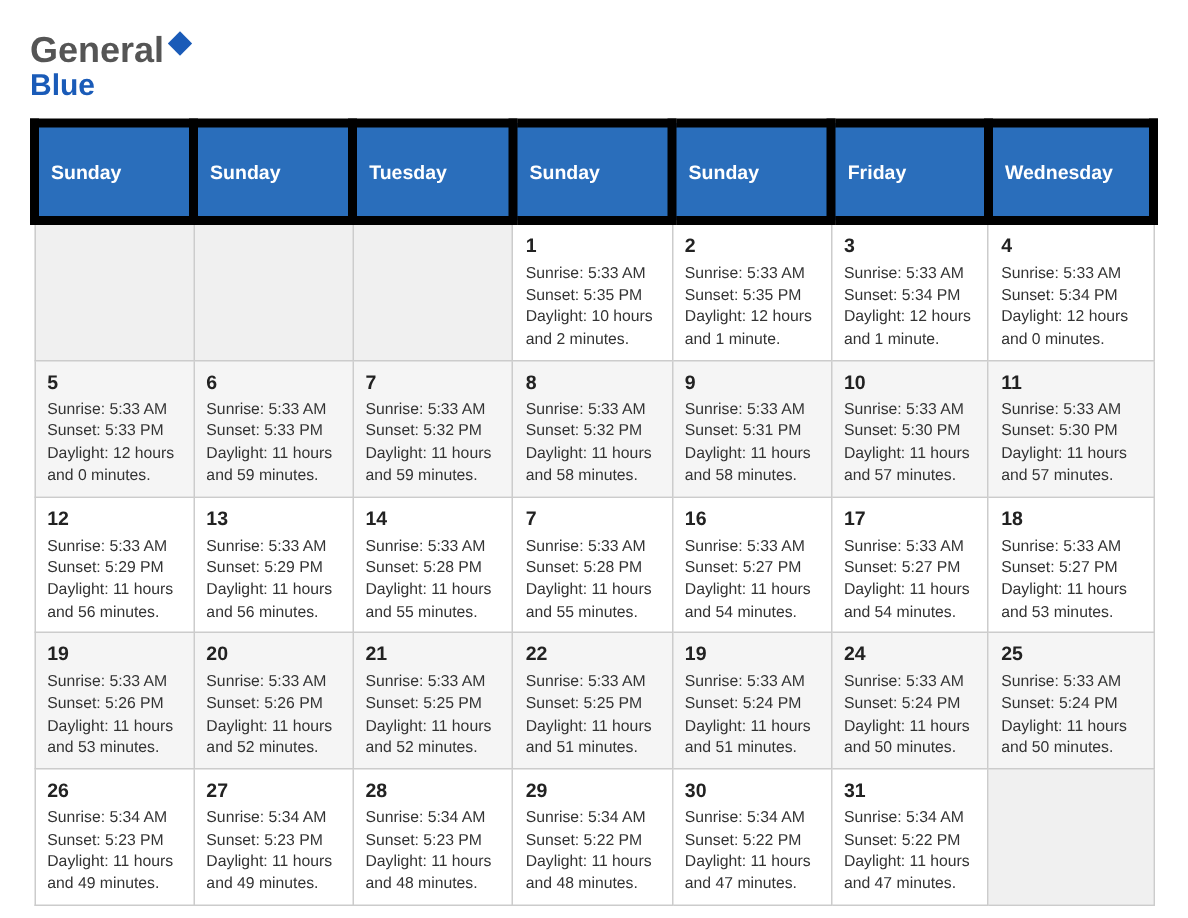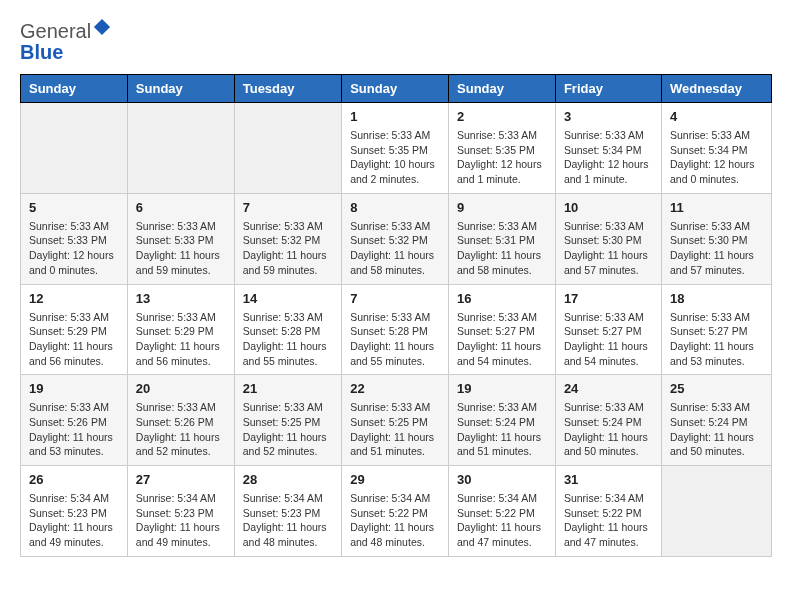--- a/index.html
+++ b/index.html
@@ -35,24 +35,24 @@
     }
     .calendar {
       width: 100%;
       border-collapse: collapse;
       border: 1px solid #ccc;
     }
     .calendar th {
       background: #2a6ebb;
       color: #fff;
       text-align: left;
-      padding: 6px 8px;
+      padding: 22px 8px;
       font-size: 13px;
       font-weight: bold;
-      border: 1px solid #000000;
+      border: 6px solid #000000;
     }
     .calendar td {
       vertical-align: top;
       padding: 6px 8px;
       font-size: 11px;
       color: #333;
       border: 1px solid #ccc;
       width: 113px;
       min-height: 80px;
       background: #fff;
@@ -80,21 +80,21 @@
     .empty-cell {
       background: #f0f0f0 !important;
     }
   </style>
 </head>
 <body>
 
 <div class="header">
   <div class="logo">
     <div style="display:flex;align-items:center;">
-      <span style="color:#555;font-size:20px;font-weight:normal;">General</span>
+      <span style="color:#555;font-size:24px;font-weight:bold;">General</span>
       <svg width="18" height="18" style="margin-left:2px;margin-top:-10px;" viewBox="0 0 20 20">
         <polygon points="10,1 19,10 10,19 1,10" fill="#1a5bb8"></polygon>
       </svg>
     </div>
     <div style="color:#1a5bb8;font-size:20px;font-weight:bold;margin-top:-2px;">Blue</div>
   </div>
   <div class="title-area">
     <div class="month-title"></div>
     <div class="subtitle"></div>
   </div>

